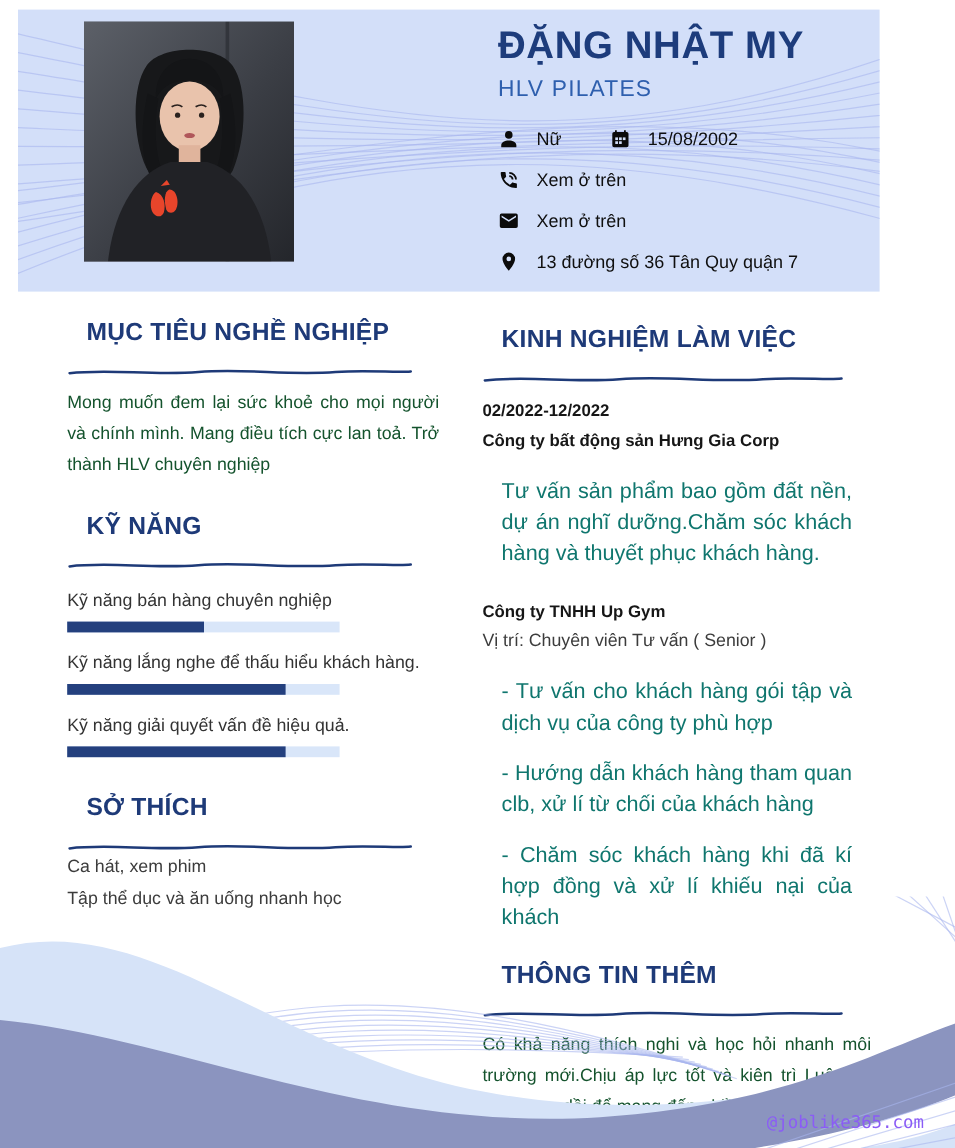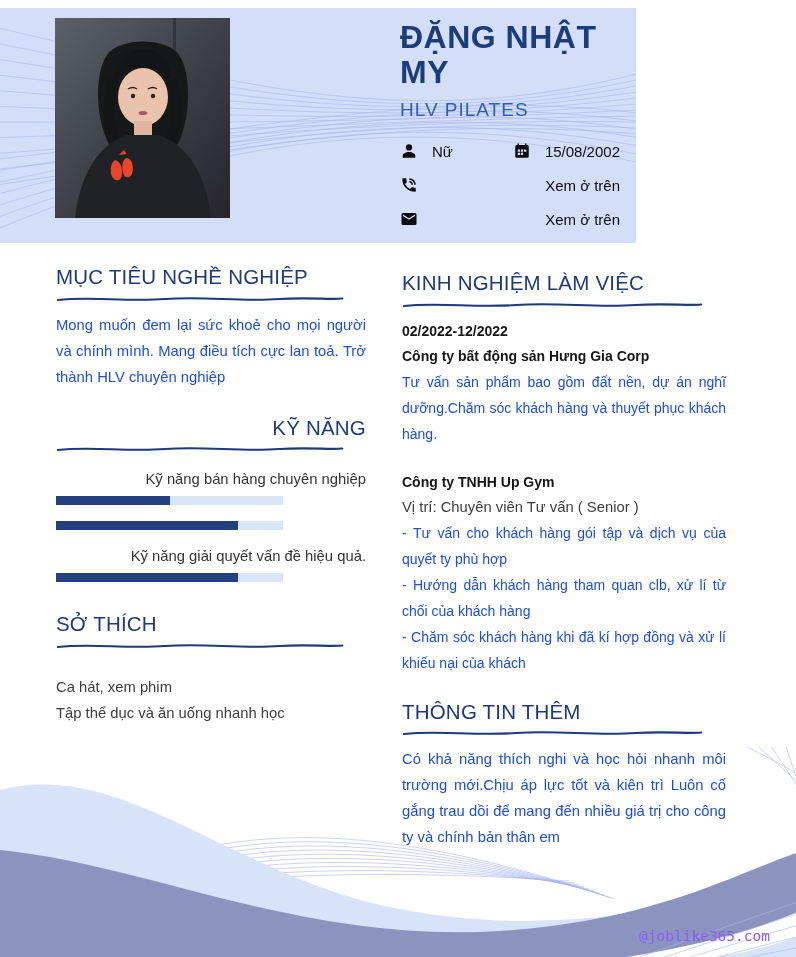--- a/index.html
+++ b/index.html
@@ -6,84 +6,84 @@
   body{
     width:796px;height:957px;position:relative;overflow:hidden;
     background:#ffffff;
     font-family:"Liberation Sans",sans-serif;
     -webkit-font-smoothing:antialiased;
   }
   .page{position:absolute;inset:0;background:#fff;}
 
   
   .header{
-    position:absolute;left:0;top:8px;width:636px;height:235px;
+    position:absolute;left:15px;top:8px;width:718px;height:235px;
     background:var(--header-bg,#d3dff9);overflow:hidden;
   }
   .hdr-lines{position:absolute;inset:0;pointer-events:none;}
   .photo{
     position:absolute;left:55px;top:10px;width:175px;height:200px;
     overflow:hidden;background:#3a3d43;
   }
   .photo svg{display:block;}
   .head-right{position:absolute;left:400px;top:12px;right:16px;}
   .name{
     margin:0;font-size:32px;font-weight:bold;letter-spacing:.5px;
     color:var(--name-navy,#1d3c7c);line-height:1.1;
   }
   .subtitle{
     margin-top:9px;font-size:19px;letter-spacing:1px;font-weight:500;
     color:var(--title-blue,#2e5fae);
   }
   .contact{margin-top:21px;font-size:15px;color:#0f0f0f;}
-  .c-row{display:flex;align-items:center;margin-bottom:16px;justify-content:space-between;}
+  .c-row{display:flex;align-items:center;margin-bottom:16px;}
   .c-item{display:flex;align-items:center;}
   .c-icon{width:18px;height:18px;flex:none;margin-right:14px;display:flex;align-items:center;justify-content:center;}
   .c-icon svg{width:18px;height:18px;fill:#0b0b0b;}
   .c-sep{width:40px;flex:none;}
 
   
   .cols{position:absolute;left:56px;top:243px;width:684px;display:flex;}
   .col-left{width:310px;flex:none;}
   .col-gap{width:36px;flex:none;}
   .col-right{width:324px;flex:none;}
   .sec-h{
-    margin:0;font-size:20.5px;font-weight:normal;letter-spacing:.2px;
+    margin:16px;font-size:20.5px;font-weight:bold;letter-spacing:.2px;
     color:var(--heading-navy,#1e3a78);line-height:1.15;
   }
   .underline{display:block;width:93%;height:9px;margin-top:5px;}
   .underline path{stroke:var(--heading-navy,#1e3a78);stroke-width:2.1;fill:none;stroke-linecap:round;}
   .body-p{
-    margin:9px 0 0;font-size:14.8px;line-height:26px;color:#1d4ed8;
+    margin:9px 0 0;font-size:14.8px;line-height:26px;color:#14532d;
     text-align:justify;
   }
   .mt-obj{margin-top:22px;}
-  .mt-skill{margin-top:26px;text-align:right;}
+  .mt-skill{margin-top:26px;}
   .mt-hobby{margin-top:30px;}
   .mt-exp{margin-top:28px;}
   .mt-more{margin-top:24px;}
 
   
   .skills-list{margin-top:8px;}
   .skill{margin-top:16px;}
   .skill-label{font-size:14.8px;color:#333;line-height:20px;}
   .track{width:227px;height:9px;margin-top:7px;background:var(--bar-track,#d9e6f9);}
   .fill{height:100%;background:var(--bar-fill,#24407e);}
 
   
   .hobby-line{font-size:14.8px;color:#3c3c3c;line-height:26px;}
-  .hobbies-list{margin-top:24px;}
+  .hobbies-list{margin-top:0;}
 
   
   .jobs{margin-top:2px;}
   .job{margin-top:10px;}
   .job + .job{margin-top:23px;}
   .job-period,.job-company{font-size:14px;font-weight:bold;color:#161616;line-height:25px;}
   .job-pos{font-size:14.8px;color:#3c3c3c;line-height:25px;}
-  .job-desc{margin:0;font-size:14px;line-height:26px;color:#1d4ed8;text-align:justify;}
+  .job-desc{margin:16px;font-size:18px;line-height:26px;color:#0f766e;text-align:justify;}
 
   
   .bottom-art{position:absolute;left:0;bottom:0;width:796px;height:210px;pointer-events:none;}
   .watermark{
     position:absolute;right:26px;bottom:13px;
     font-family:"DejaVu Sans Mono",monospace;font-size:14.5px;color:#8b5cf6;
   }
 </style>
 </head>
 <body>
@@ -218,20 +218,21 @@
             <path d="M2 6 C 35 2, 70 8, 110 5 C 150 2, 185 8, 225 5 C 255 3, 276 6, 288 4.5"></path>
           </svg>
         <div class="skills-list">
             <div class="skill">
               <div class="skill-label">Kỹ năng bán hàng chuyên nghiệp</div>
               <div class="track">
                 <div class="fill" style="width: 50%;"></div>
               </div>
             </div>
             <div class="skill">
+              <div class="skill-label">Kỹ năng lắng nghe để thấu hiểu khách hàng.</div>
               <div class="track">
                 <div class="fill" style="width: 80%;"></div>
               </div>
             </div>
             <div class="skill">
               <div class="skill-label">Kỹ năng giải quyết vấn đề hiệu quả.</div>
               <div class="track">
                 <div class="fill" style="width: 80%;"></div>
               </div>
             </div>
@@ -260,21 +261,21 @@
           </svg>
         <div class="jobs">
             <div class="job">
               <div class="job-period">02/2022-12/2022</div>
               <div class="job-company">Công ty bất động sản Hưng Gia Corp</div>
               <p class="job-desc">Tư vấn sản phẩm bao gồm đất nền, dự án nghĩ dưỡng.Chăm sóc khách hàng và thuyết phục khách hàng.</p>
             </div>
             <div class="job">
               <div class="job-company">Công ty TNHH Up Gym</div>
               <div class="job-pos">Vị trí: Chuyên viên Tư vấn ( Senior )</div>
-              <p class="job-desc">- Tư vấn cho khách hàng gói tập và dịch vụ của quyết ty phù hợp</p>
+              <p class="job-desc">- Tư vấn cho khách hàng gói tập và dịch vụ của công ty phù hợp</p>
               <p class="job-desc">- Hướng dẫn khách hàng tham quan clb, xử lí từ chối của khách hàng</p>
               <p class="job-desc">- Chăm sóc khách hàng khi đã kí hợp đồng và xử lí khiếu nại của khách</p>
             </div>
           </div>
       </div>
 
       <div class="mt-more">
         <h2 class="sec-h">THÔNG TIN THÊM</h2>
         <svg class="underline" viewBox="0 0 290 9" preserveAspectRatio="none">
             <path d="M2 6 C 35 2, 70 8, 110 5 C 150 2, 185 8, 225 5 C 255 3, 276 6, 288 4.5"></path>

